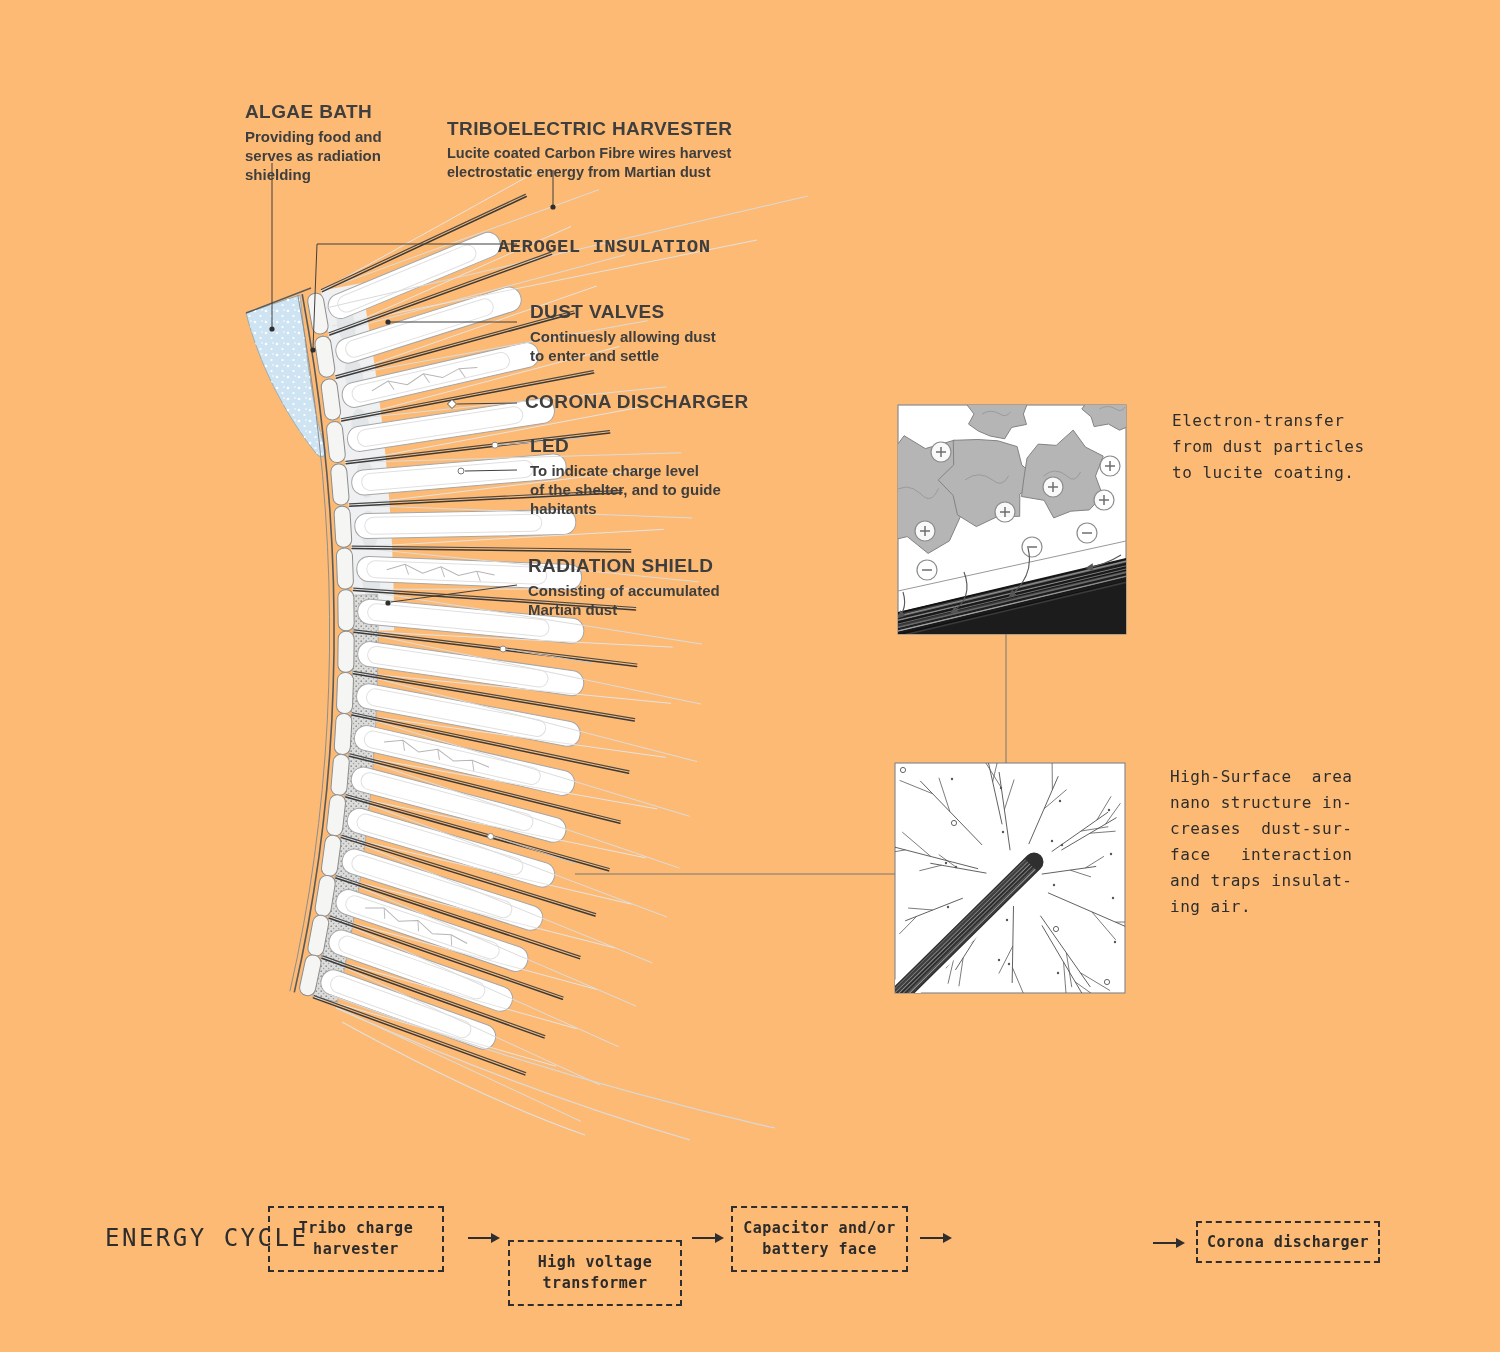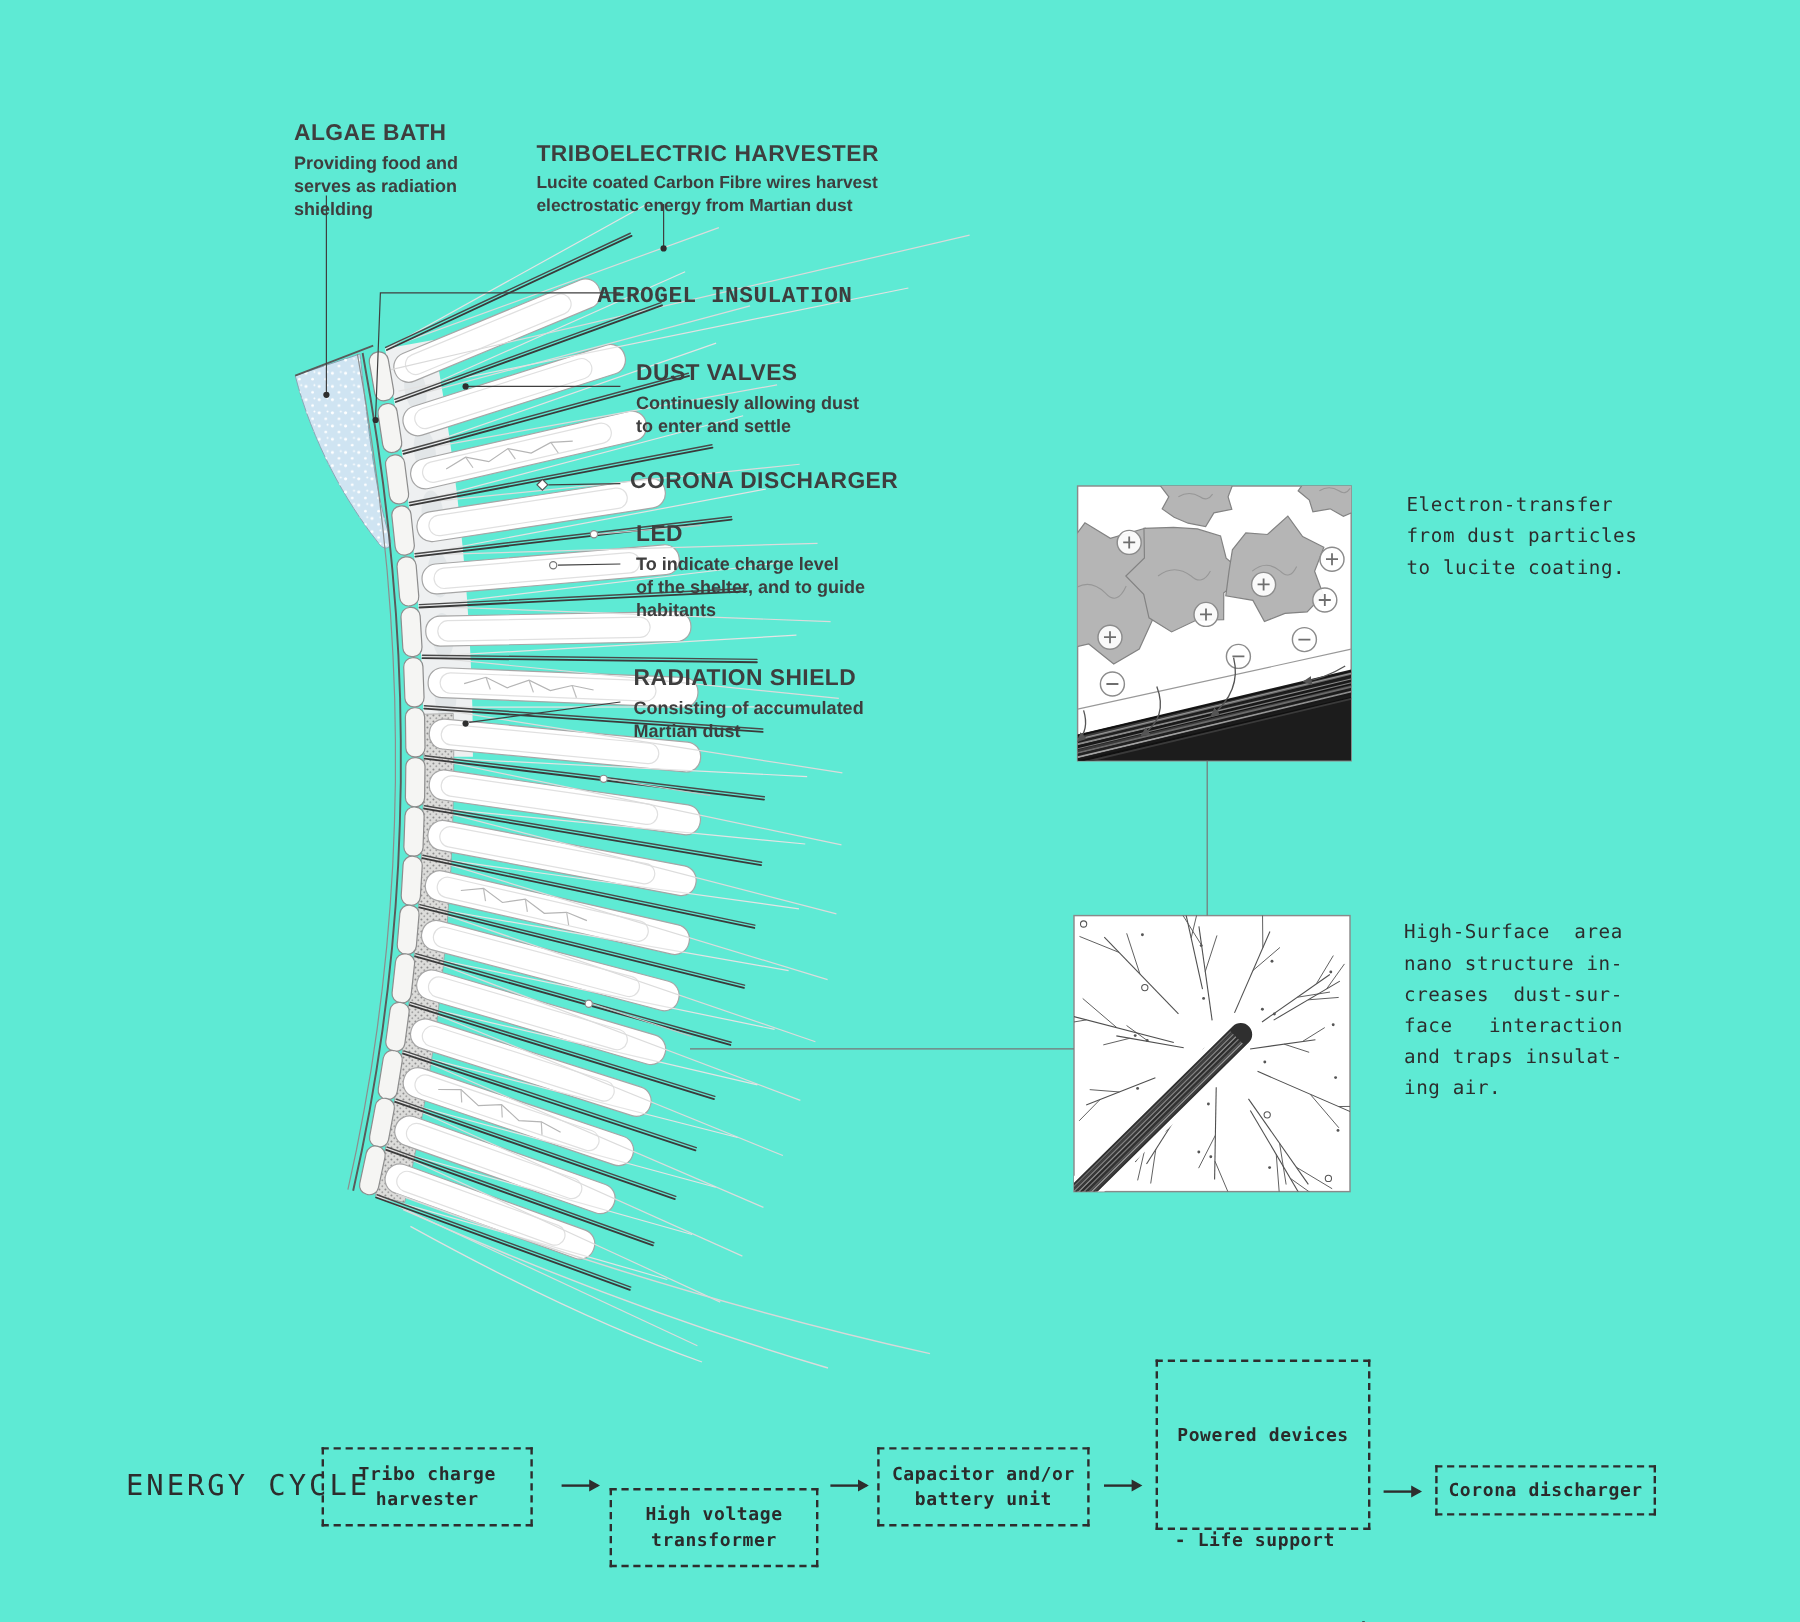--- a/index.html
+++ b/index.html
@@ -1,16 +1,16 @@
 <!DOCTYPE html>
 <html><head>
 <meta charset="utf-8">
 <style>
   html,body{margin:0;padding:0;background:#ffffff;}
-  #stage{position:relative;width:1500px;height:1352px;background:#5eead4;overflow:hidden;
+  #stage{position:relative;width:1500px;height:1352px;background:#fdba74;overflow:hidden;
          font-family:"Liberation Sans",sans-serif;color:#3e3e3e;}
   #scene{position:absolute;left:0;top:0;}
 
   
   .lbl{position:absolute;}
   .lbl-title{font-size:19px;font-weight:bold;letter-spacing:.4px;color:#3e3e3e;white-space:pre;}
   .lbl-desc{font-size:15px;font-weight:bold;line-height:19px;margin-top:4px;color:#3e3e3e;white-space:pre;}
 
   
   .mono-caption{position:absolute;font-family:"DejaVu Sans Mono",monospace;font-size:16px;
@@ -506,28 +506,22 @@
   <div class="flow-arrow" style="left:468px;top:1237px;"></div>
 
   <div class="ebox" style="left:508px;top:1240px;width:174px;height:66px;">
     <span>High voltage
 transformer</span>
   </div>
   <div class="flow-arrow" style="left:692px;top:1237px;"></div>
 
   <div class="ebox" style="left:731px;top:1206px;width:177px;height:66px;">
     <span>Capacitor and/or
-battery unit</span>
+battery face</span>
   </div>
   <div class="flow-arrow" style="left:920px;top:1237px;"></div>
 
-  <div class="ebox ebox-list" style="left:963px;top:1133px;width:179px;height:142px;">
-    <div class="pd-title">Powered devices</div>
-    <div class="pd-item">- Life support</div>
-    <div class="pd-item">- H2O Electrolysis</div>
-    
-  </div>
   <div class="flow-arrow" style="left:1153px;top:1242px;"></div>
 
   <div class="ebox" style="left:1196px;top:1221px;width:184px;height:42px;">
     <span>Corona discharger</span>
   </div>
 </div>
 
 </body></html>

